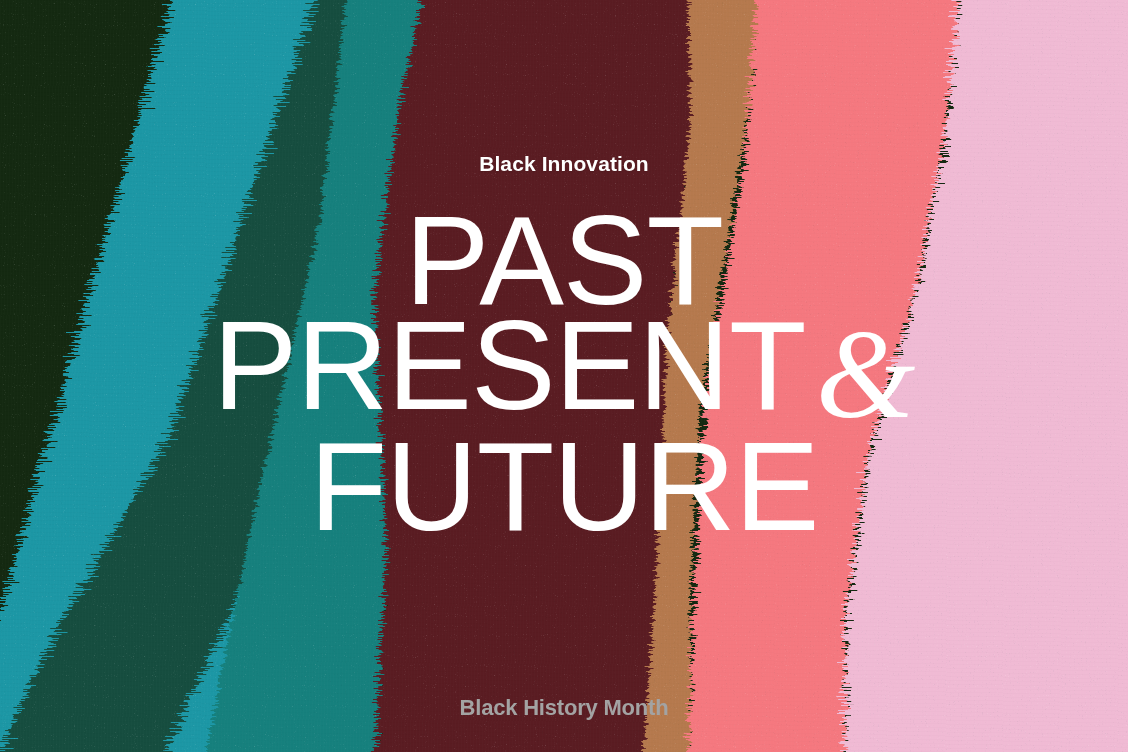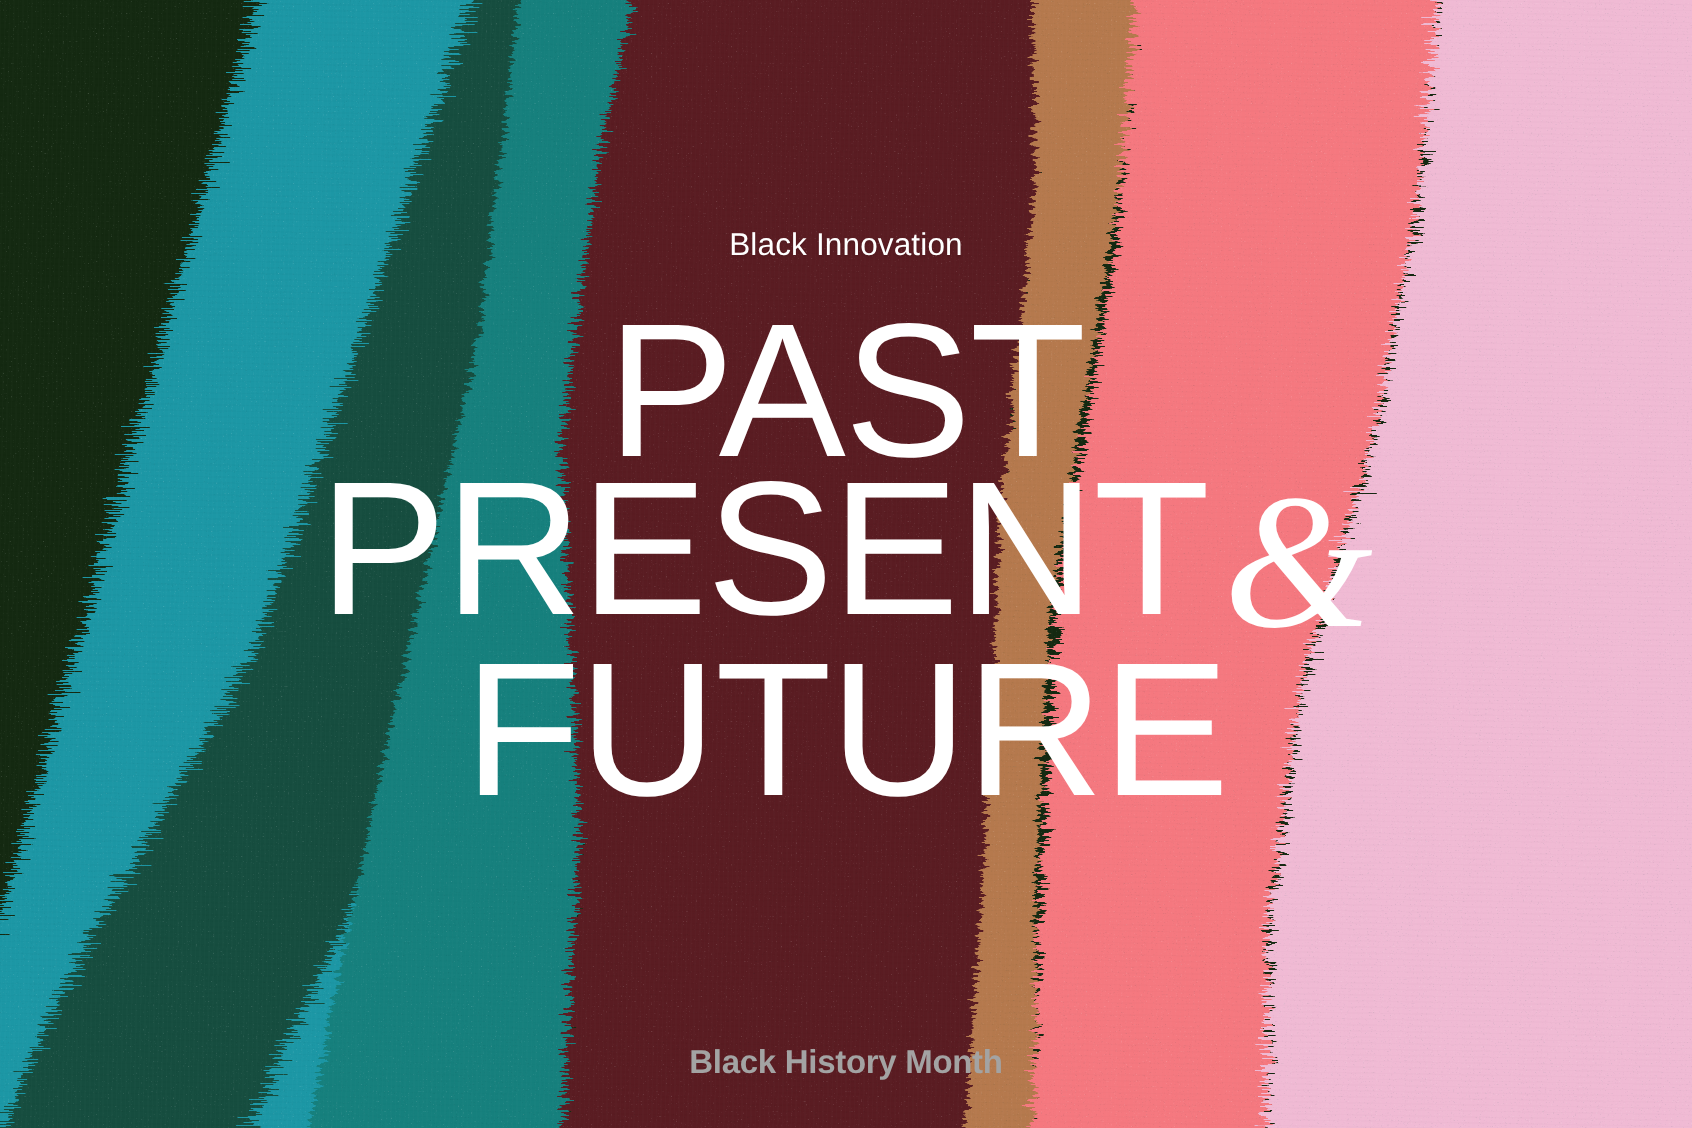--- a/index.html
+++ b/index.html
@@ -30,21 +30,21 @@
   }
 
   
   .copy{position:absolute;inset:0;z-index:40;}
 
   .eyebrow{
     position:absolute;top:153px;left:0;width:100%;
     text-align:center;
     color:#ffffff;
     font-size:21px;
-    font-weight:400;
+    font-weight:700;
     letter-spacing:.1px;
     line-height:1;
     text-shadow:0 1px 2px rgba(0,0,0,.12);
   }
   .footer-note{
     position:absolute;top:697px;left:0;width:100%;
     text-align:center;
     color:#a3a3a3;
     font-size:22px;
     font-weight:700;

